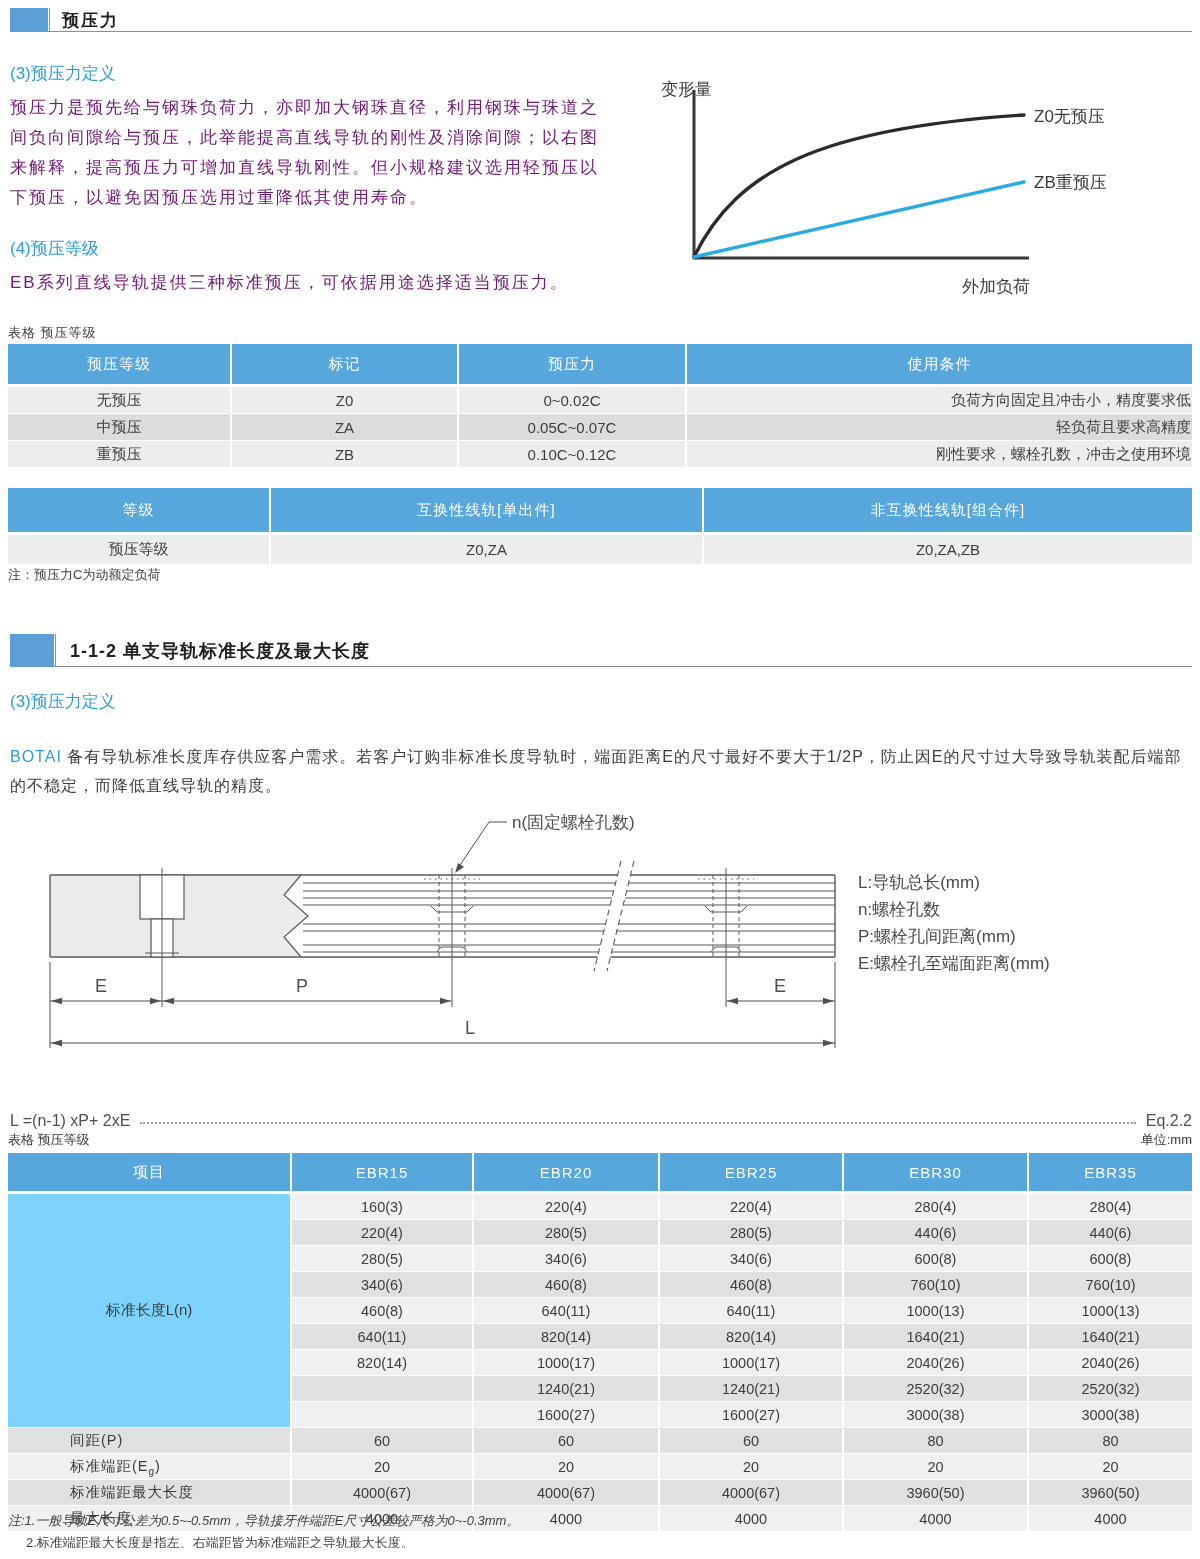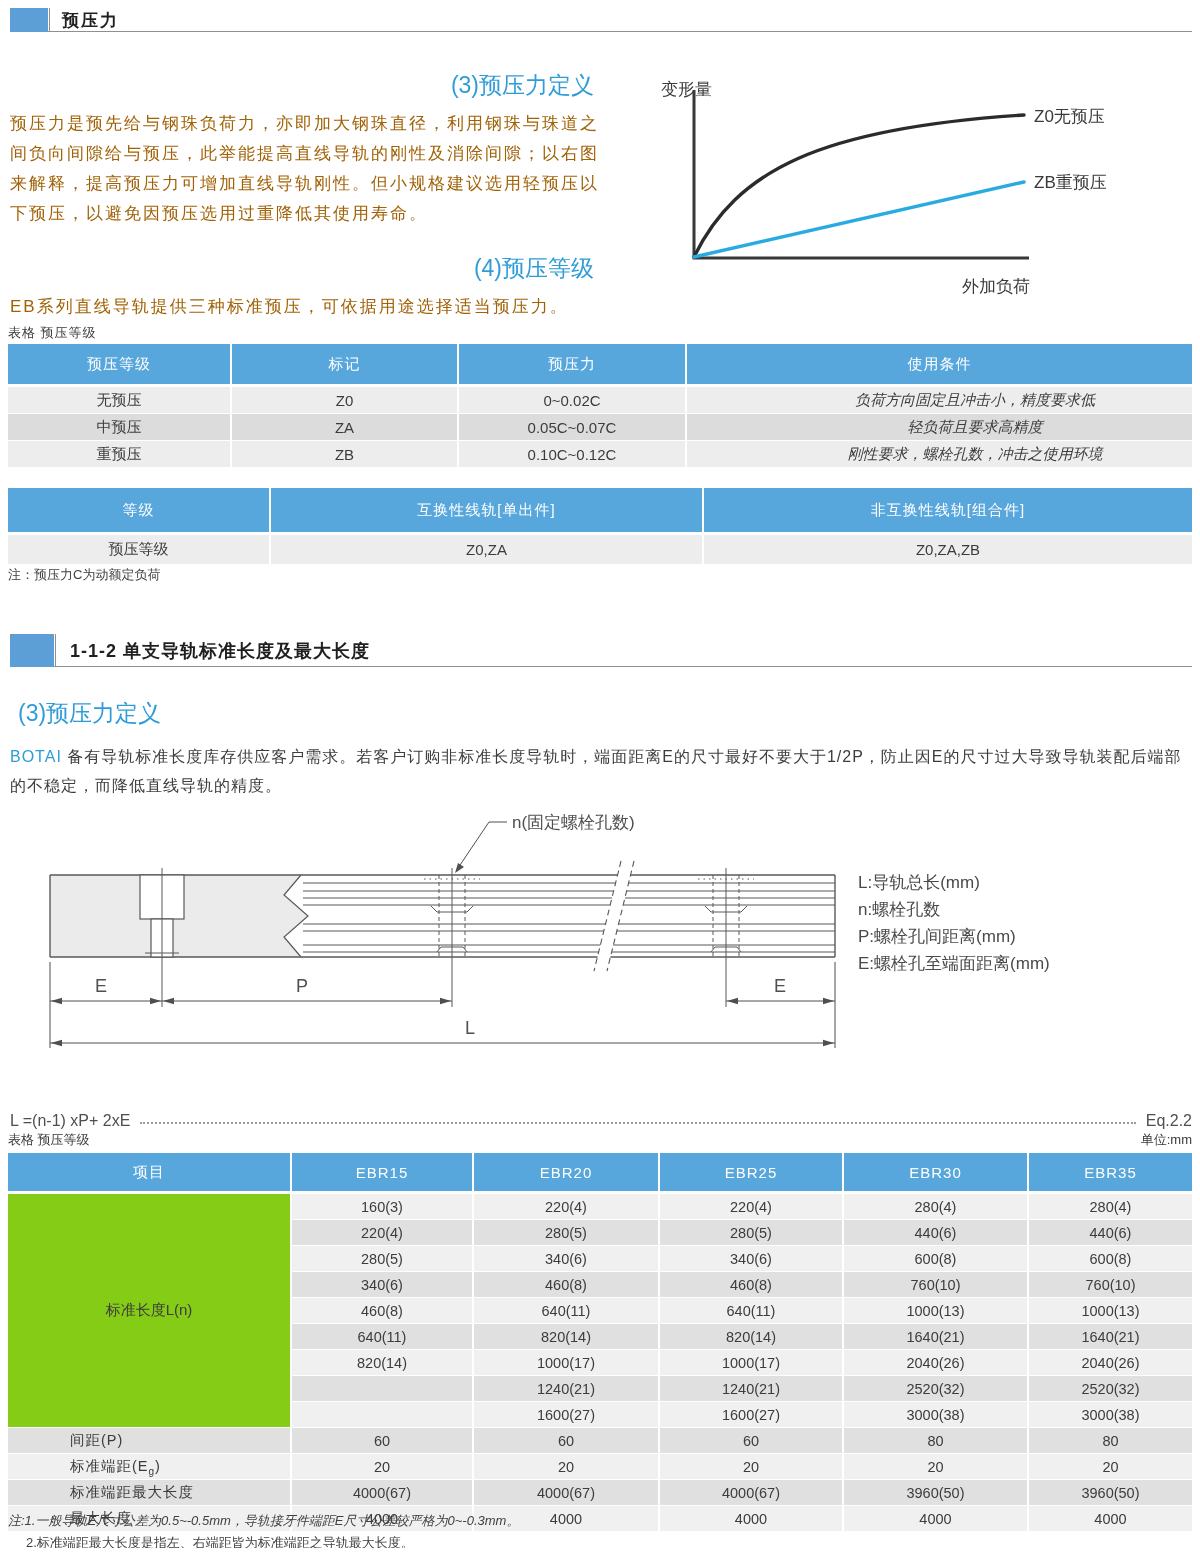--- a/index.html
+++ b/index.html
@@ -13,41 +13,41 @@
   .secbar .ttl{position:absolute;font-weight:bold;color:#1f1f1f;white-space:nowrap;}
   #bar1{top:8px;height:23px;}
   #bar1 .blk{width:38px;height:24px;}
   #bar1 .vl{left:39px;height:24px;}
   #bar1 .ttl{left:52px;top:1px;font-size:17px;letter-spacing:2px;}
   #bar2{top:634px;height:32px;}
   #bar2 .blk{width:44px;height:33px;}
   #bar2 .vl{left:45px;height:33px;}
   #bar2 .ttl{left:60px;top:5px;font-size:18px;letter-spacing:1px;}
 
-  .subhead{font-size:23px;color:#2f9cd8;margin:8px;text-align:right;}
-  .bodytext{font-size:17px;line-height:30px;letter-spacing:2px;margin:0;color:#a16207;}
+  .subhead{font-size:17px;color:#2f9cd8;margin:0;}
+  .bodytext{font-size:17px;line-height:30px;letter-spacing:2px;margin:0;color:#701a75;}
 
   #intro{position:absolute;left:10px;top:62px;width:592px;}
   #intro .bodytext{margin-top:8px;}
   #grade-head{margin-top:24px;}
 
   #chart{position:absolute;left:636px;top:62px;}
   svg text{font-family:inherit;}
 
   .tcap{position:absolute;font-size:13px;color:#3a3a3a;letter-spacing:1px;}
 
   table{border-collapse:separate;border-spacing:2px 1px;table-layout:fixed;}
   th{background:#57a7dd;color:#fff;font-weight:normal;font-size:15px;border-bottom:2px solid #fff;
      letter-spacing:1px;}
   td{font-size:15px;text-align:center;color:#3c3c3c;overflow:hidden;white-space:nowrap;}
 
   #table1{position:absolute;left:6px;top:343px;width:1188px;}
   #table1 th{height:38px;}
   #table1 td{height:24px;}
-  #table1 td.cond{text-align:center;padding-left:72px;font-style:italic;}
+  #table1 td.cond{text-align:right;padding-left:72px;}
   tr.odd  td{background:#ededed;}
   tr.even td{background:#dcdcdc;}
 
   #table2{position:absolute;left:6px;top:487px;width:1188px;}
   #table2 th{height:42px;}
   #table2 td{height:27px;background:#ededed;}
 
   .note{position:absolute;font-size:13px;color:#3f3f3f;}
 
   #subdef{position:absolute;left:10px;top:690px;}
@@ -62,21 +62,21 @@
   #formula .leader{flex:1;border-bottom:2px dotted #9b9b9b;height:0;margin:0 10px;position:relative;top:2px;}
 
   #caption-row{position:absolute;left:8px;top:1131px;width:1184px;display:flex;
                justify-content:space-between;font-size:13px;color:#3a3a3a;}
 
   #table3{position:absolute;left:6px;top:1152px;width:1188px;}
   #table3 th{height:36px;}
   #table3 td{height:23px;font-size:14.5px;}
   #table3 tbody tr:nth-child(odd) td{background:#f0f0f0;}
   #table3 tbody tr:nth-child(even) td{background:#e0e0e0;}
-  #table3 tbody tr td.grp{background:#84cc16;font-size:15px;}
+  #table3 tbody tr td.grp{background:#7dd3fc;font-size:15px;}
   #table3 td.lbl{text-align:left;padding-left:62px;letter-spacing:1px;}
   #table3 td.lbl sub{font-size:10px;}
 
   #note-b1{left:8px;top:1512px;font-style:italic;}
   #note-b2{left:26px;top:1534px;}
 </style>
 </head>
 <body>
 
 <div class="page">

